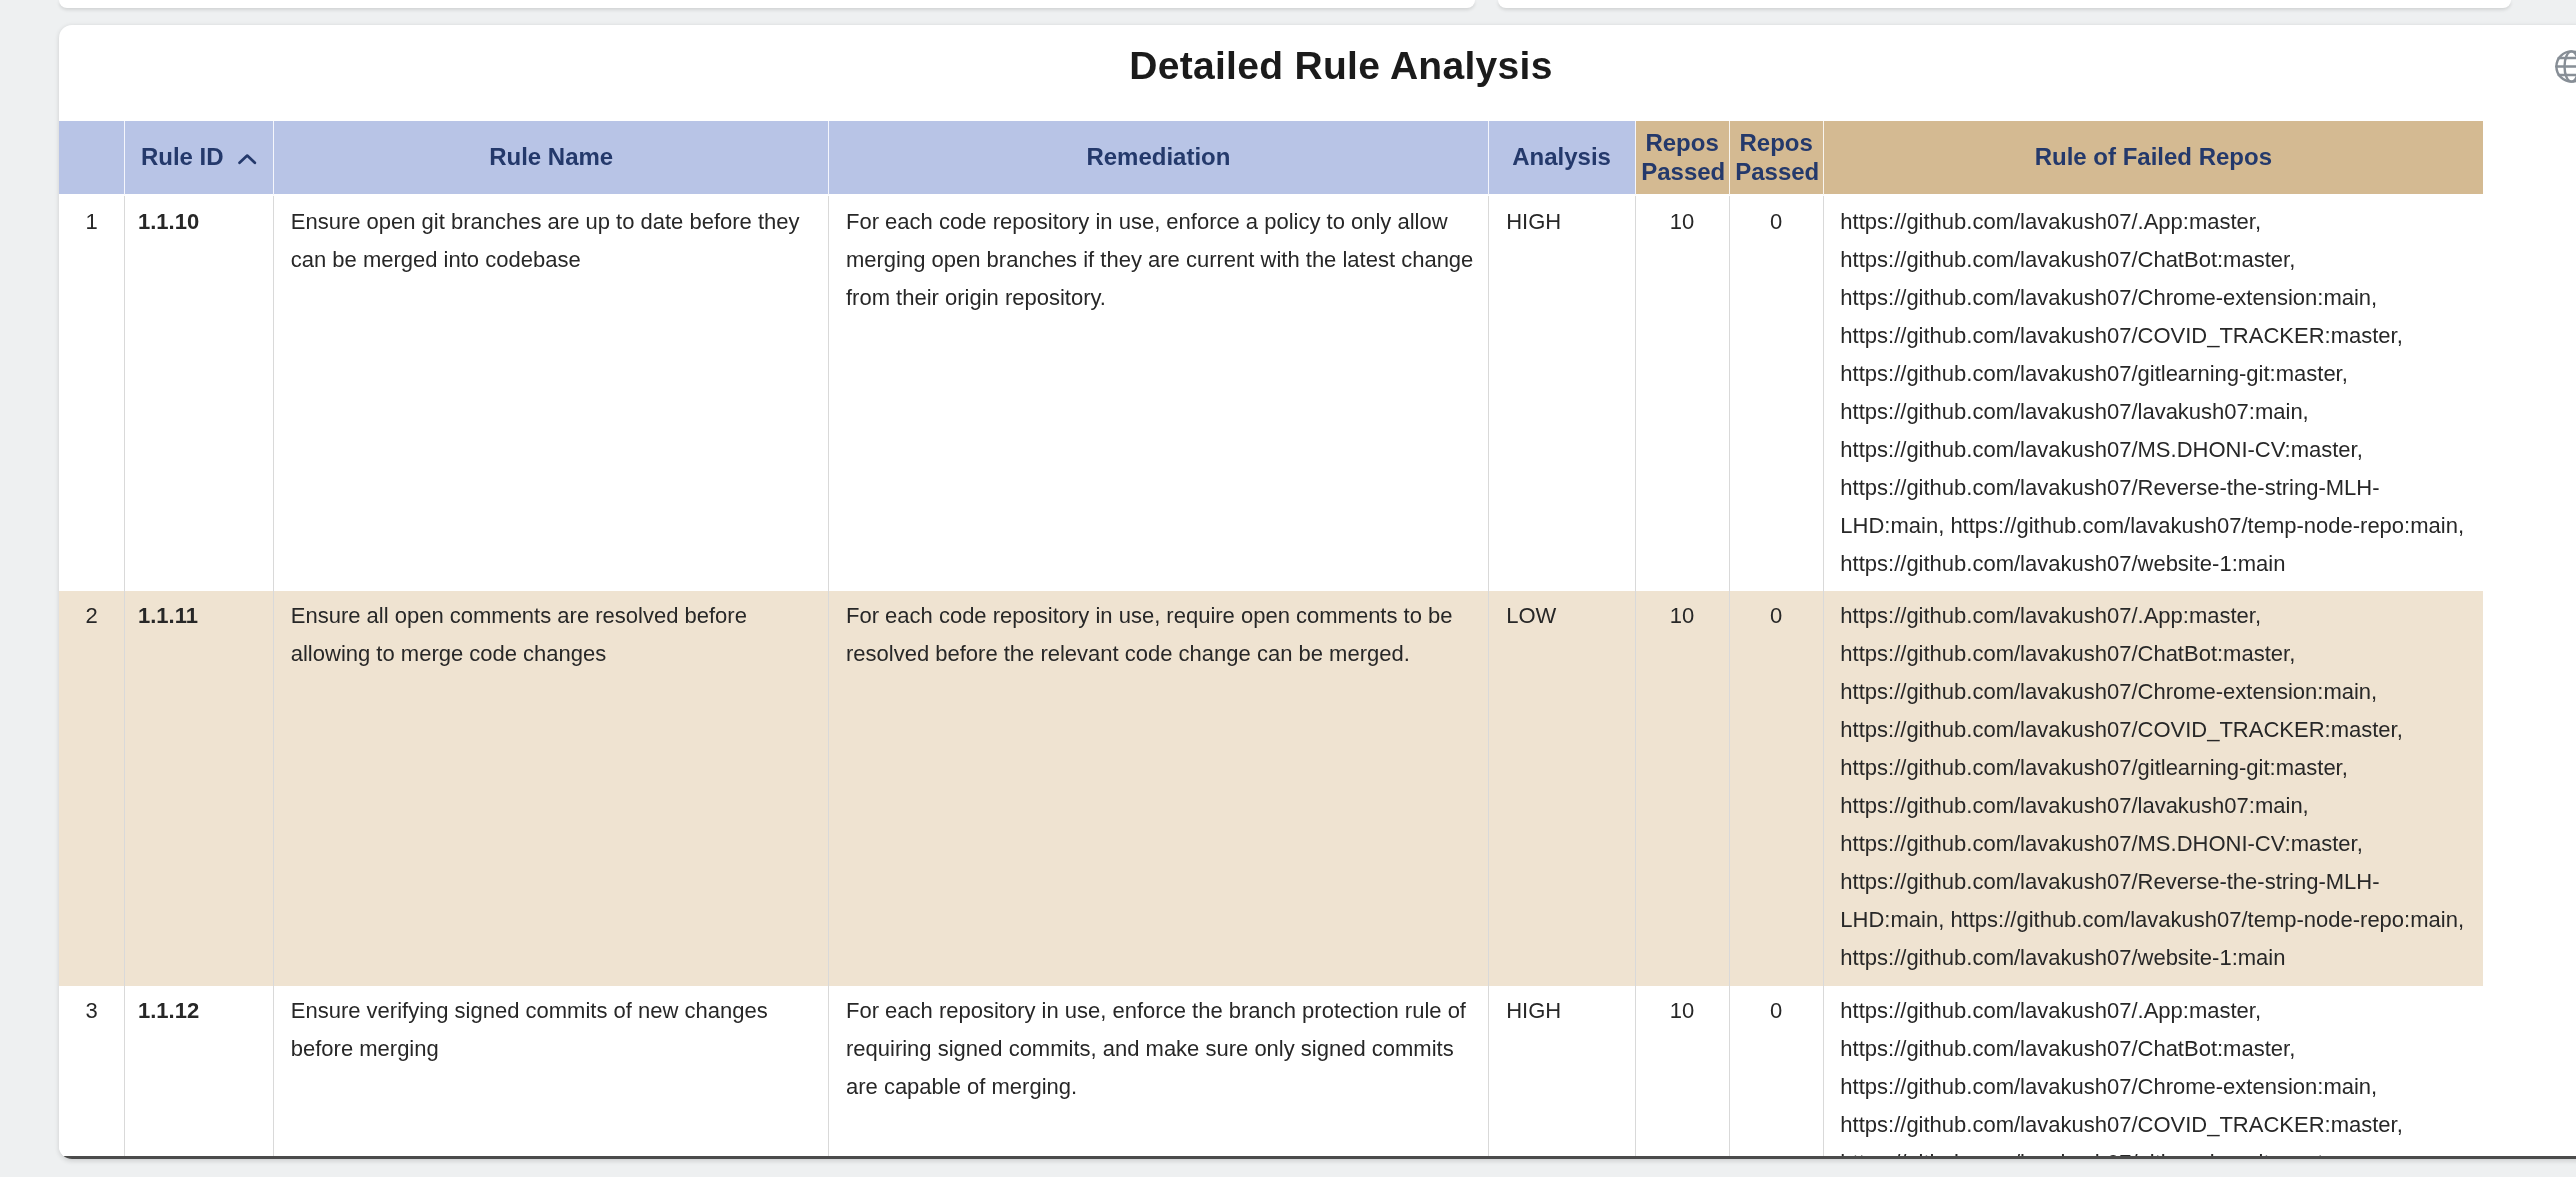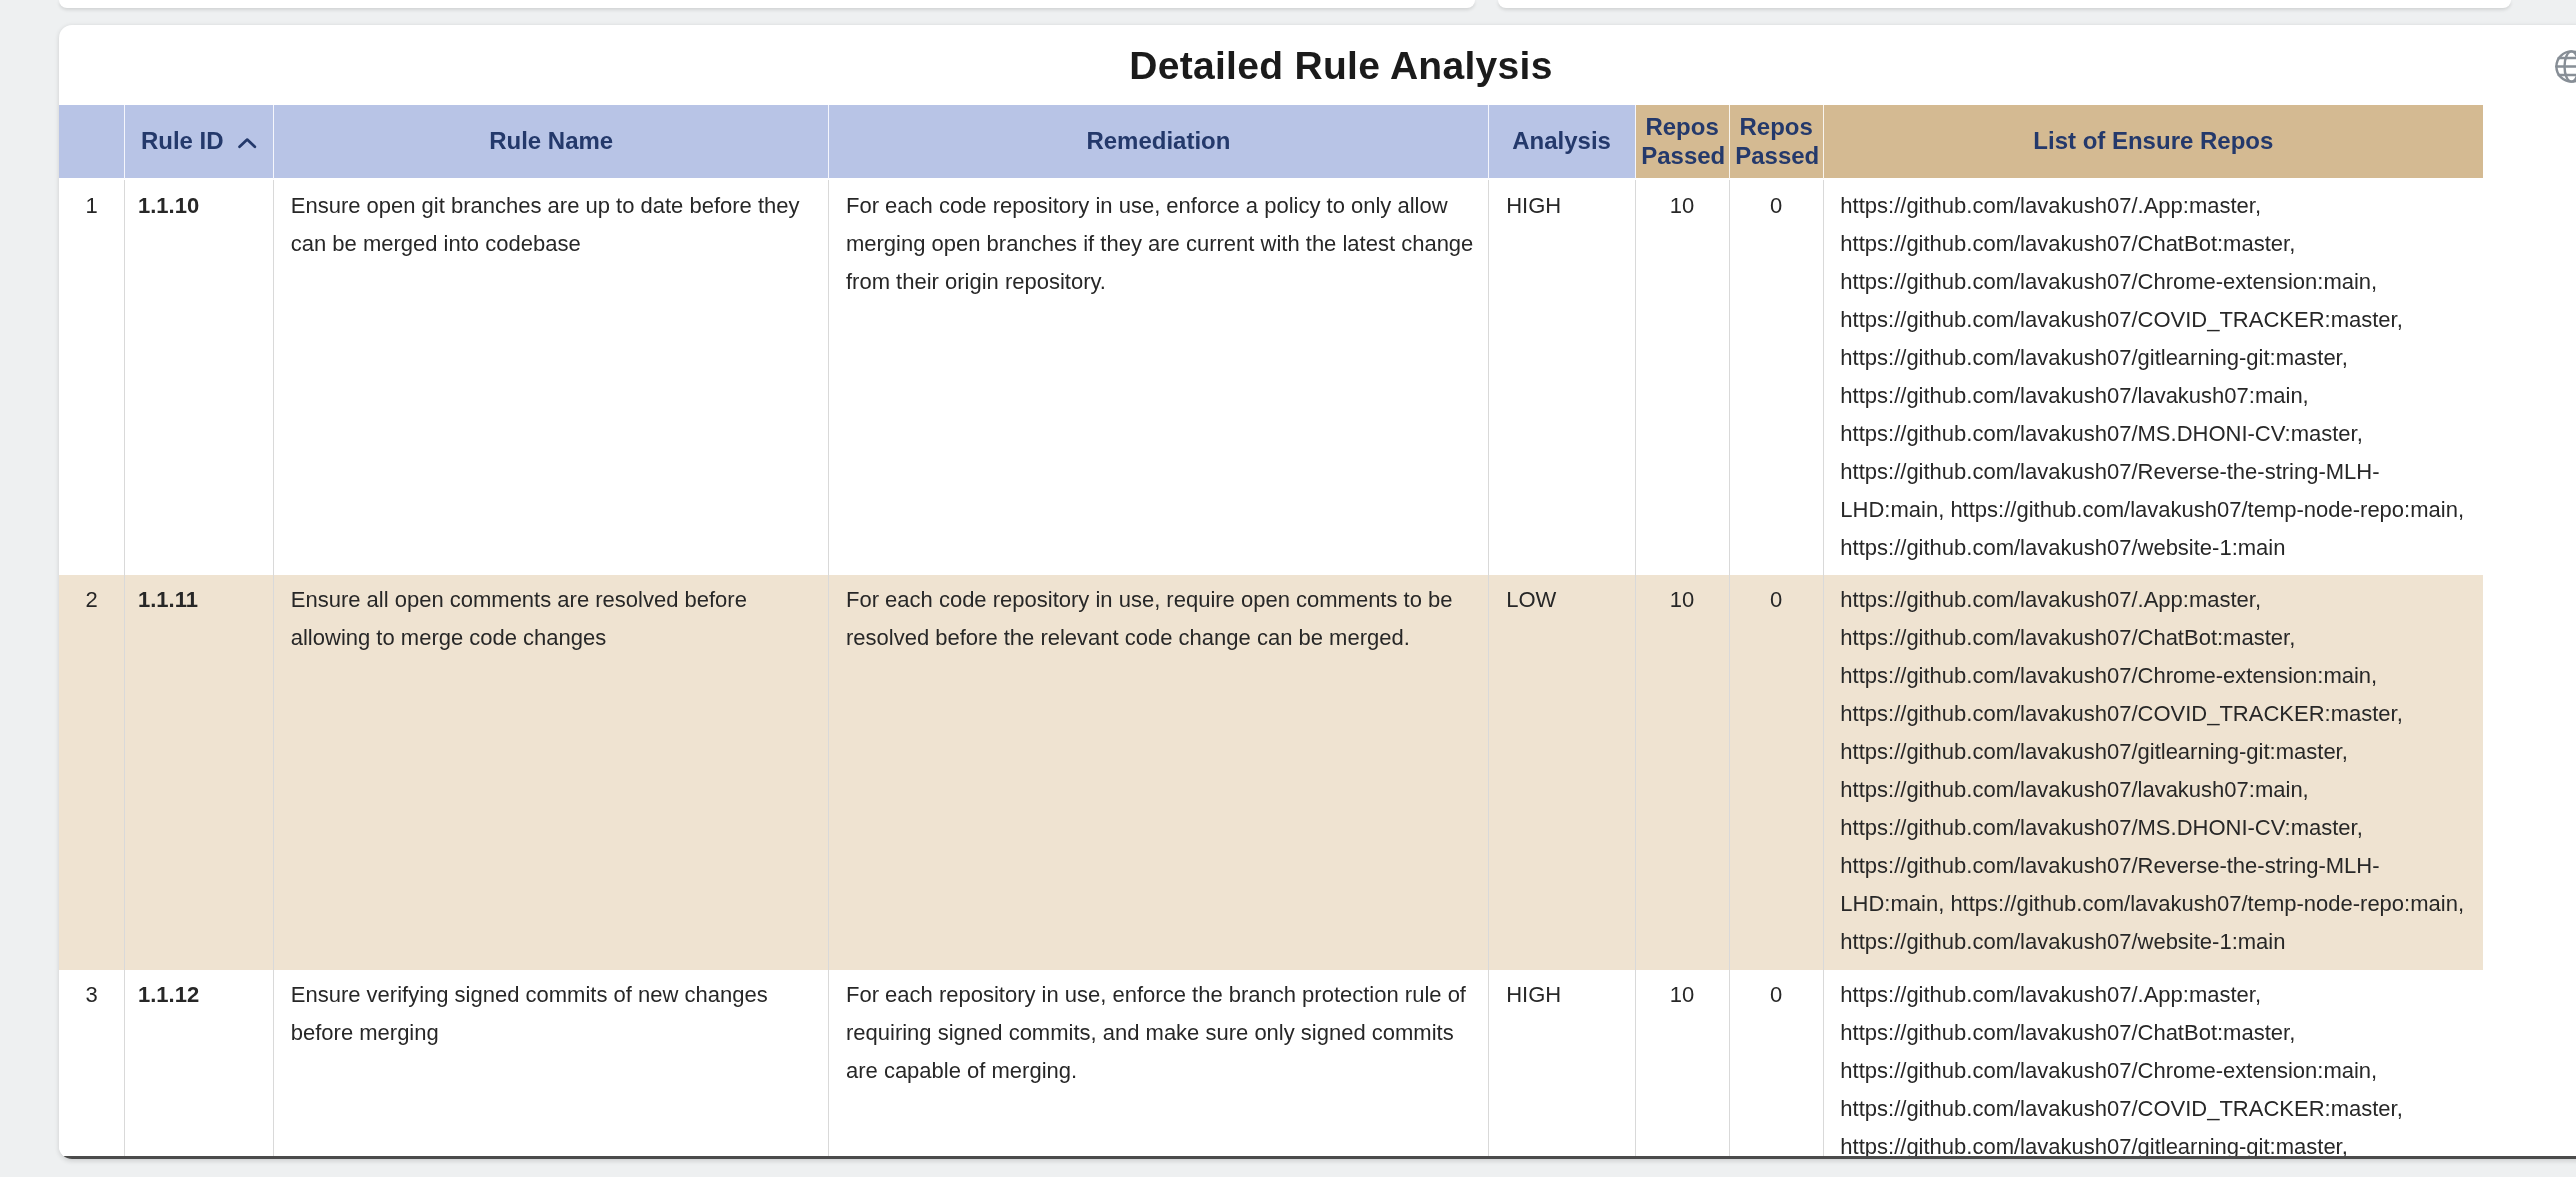--- a/index.html
+++ b/index.html
@@ -31,21 +31,21 @@
   }
   .title{
     padding-top:18.5px;text-align:center;
     font-size:39px;font-weight:700;color:#1b1b1b;letter-spacing:0.3px;
   }
   .globe-btn{
     position:absolute;top:22px;right:32px;width:39px;height:39px;cursor:pointer;
   }
   .globe-btn svg{width:100%;height:100%;}
   .table-wrap{
-    position:absolute;top:80px;left:0;width:2424px;bottom:2.8px;overflow:hidden;
+    position:absolute;top:96px;left:0;width:2424px;bottom:2.8px;overflow:hidden;
   }
   table{
     width:2424px;table-layout:fixed;border-collapse:separate;border-spacing:0;
   }
   th{
     height:75px;font-size:24px;font-weight:700;color:var(--header-text);
     text-align:center;vertical-align:middle;line-height:1.2;
     padding:3.7px 5.6px;
     border-bottom:2.8px solid #ffffff;
     border-right:0.9px solid rgba(255,255,255,0.85);
@@ -124,21 +124,21 @@
             <span>Rule ID</span>
             <svg class="sort-icon" viewBox="0 0 24 14" fill="none" stroke="#24396b" stroke-width="3.2" stroke-linecap="round" stroke-linejoin="round">
               <polyline points="3,11.5 12,3 21,11.5"></polyline>
             </svg>
           </th>
           <th class="th-blue">Rule Name</th>
           <th class="th-blue">Remediation</th>
           <th class="th-blue">Analysis</th>
           <th class="th-tan">Repos Passed</th>
           <th class="th-tan">Repos Passed</th>
-          <th class="th-tan">List of Ensure Repos</th>
+          <th class="th-tan">Rule of Failed Repos</th>
         </tr>
       </thead>
       <tbody>
         <tr class="odd">
           <td class="c-num">1</td>
           <td class="c-id">1.1.10</td>
           <td class="c-name">Ensure open git branches are up to date before they can be merged into codebase</td>
           <td class="c-rem">For each code repository in use, enforce a policy to only allow merging open branches if they are current with the latest change from their origin repository.</td>
           <td class="c-sev">HIGH</td>
           <td class="c-failed">10</td>

